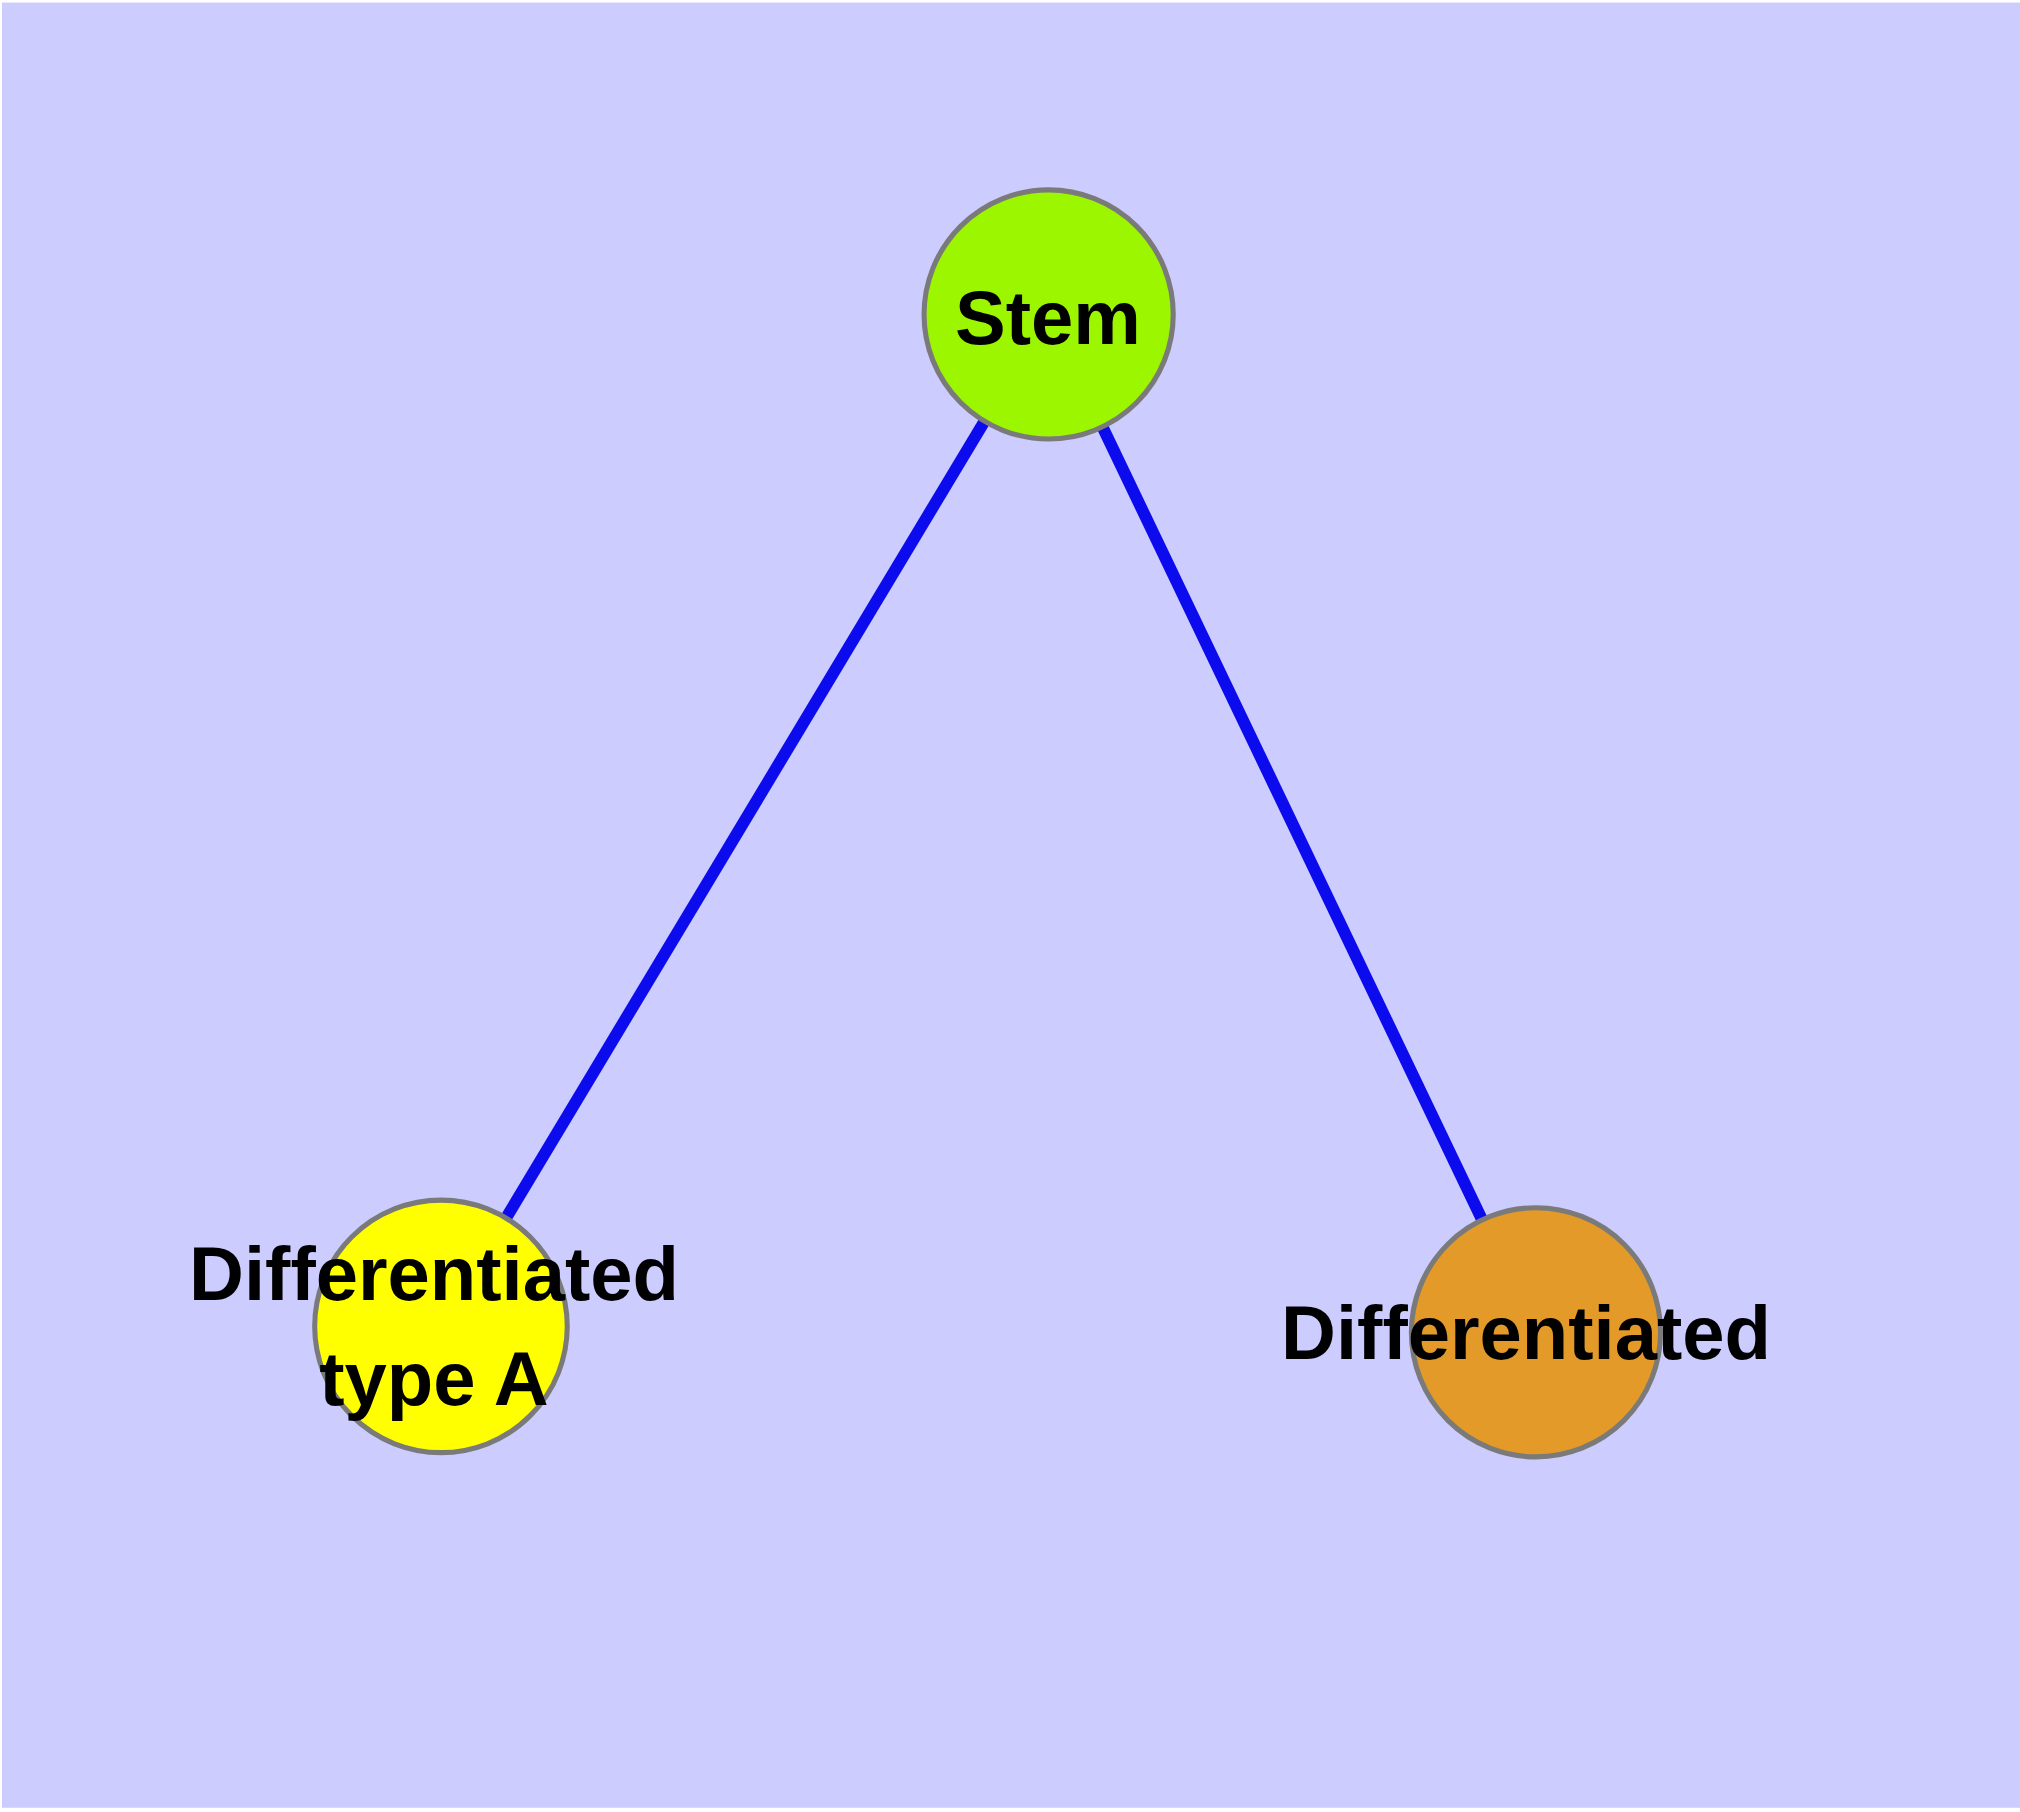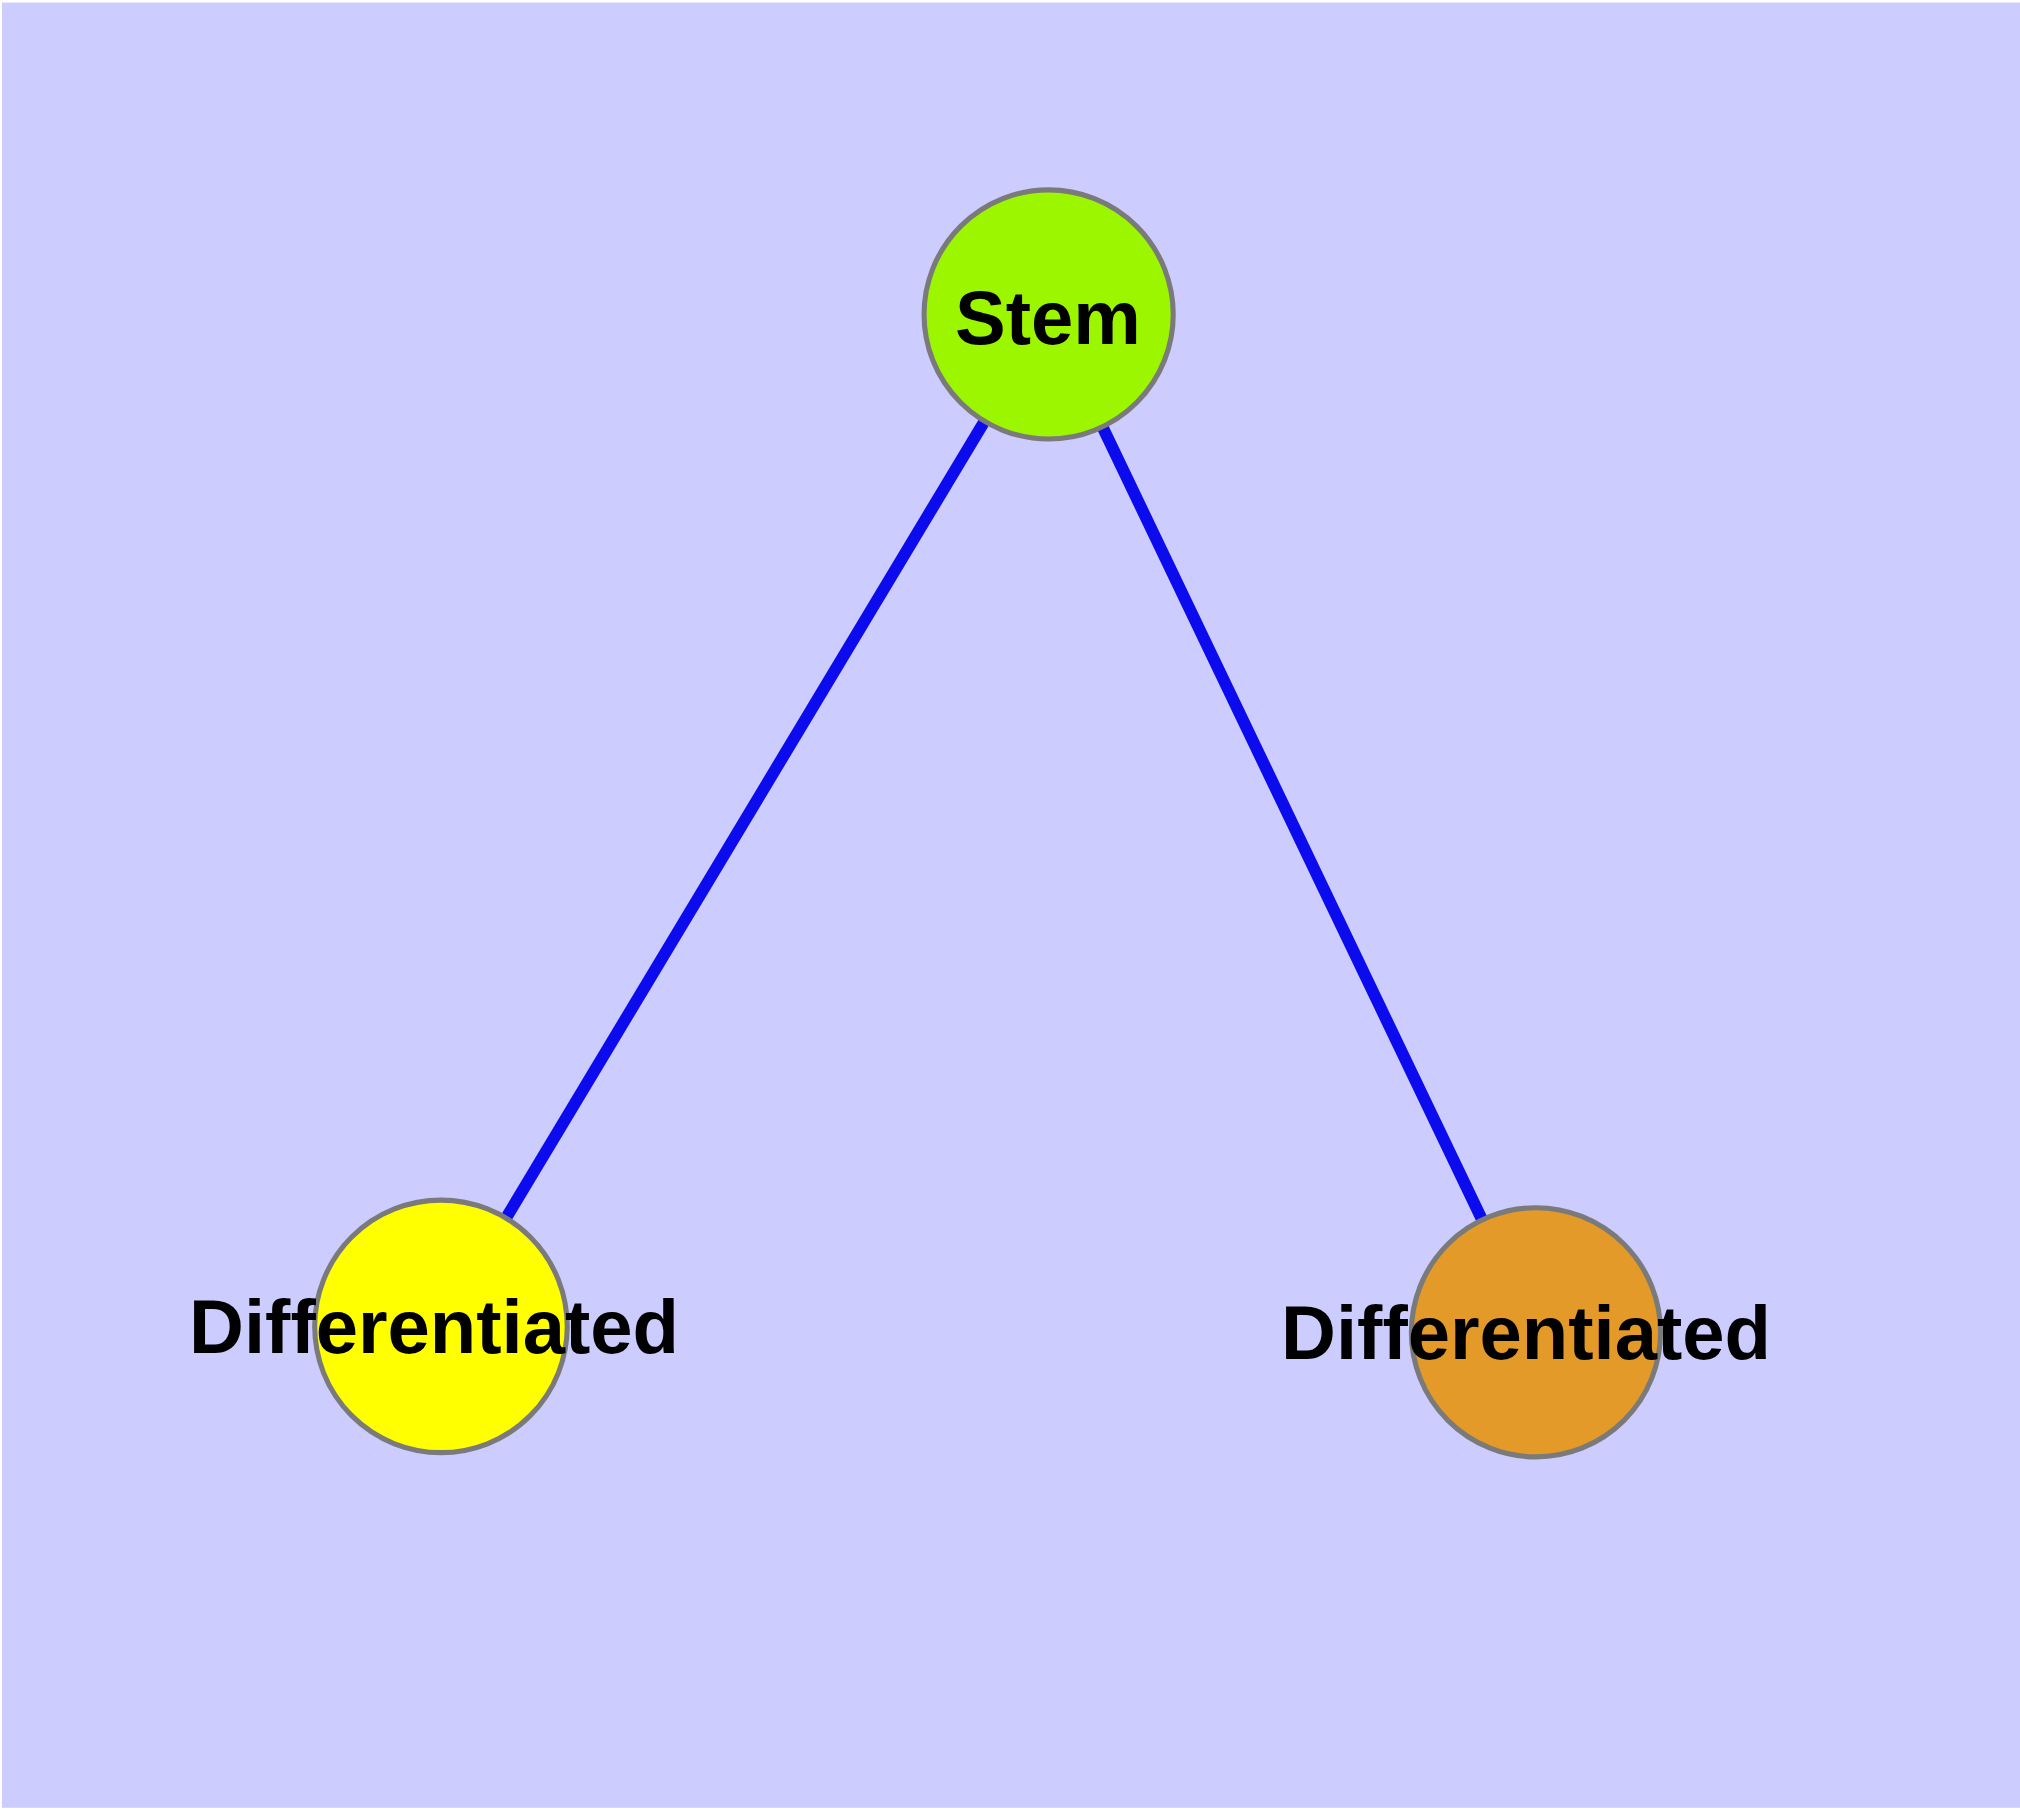--- a/index.html
+++ b/index.html
@@ -50,20 +50,21 @@
     <circle cx="520" cy="1565" r="149" stroke-width="6" fill="#FFFF00" stroke="#7A7A7A"></circle>
     <circle cx="1812" cy="1572" r="147" stroke-width="6" fill="#E49A28" stroke="#7A7A7A"></circle>
   </svg>
 
   <div class="node-label" style="left:1048px; top:317px;">
     <div>Stem</div>
   </div>
 
   <div class="node-label" style="left:434px; top:1326px;">
     <div>Differentiated</div>
+    <div>type A</div>
   </div>
 
   <div class="node-label" style="left:1526px; top:1332px;">
     <div>Differentiated</div>
   </div>
 
 </div>
 
 
 </body></html>

